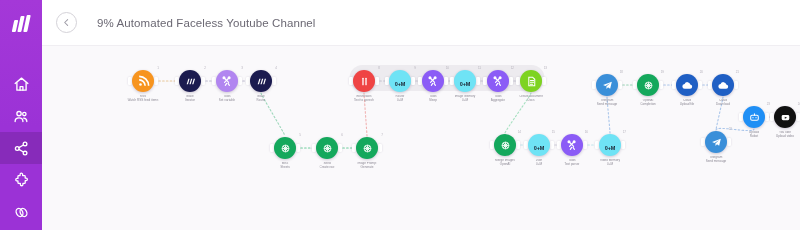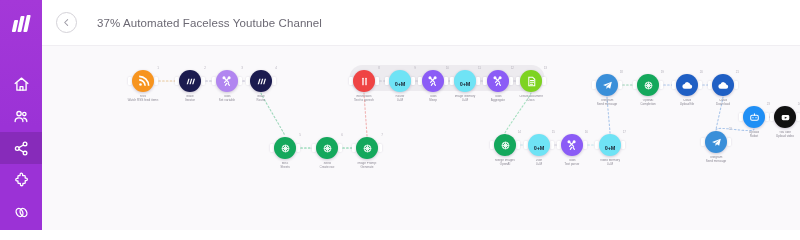--- a/index.html
+++ b/index.html
@@ -144,21 +144,21 @@
   </div>
 
   <div class="main">
 
     <div class="topbar">
       <div class="back-btn">
         <svg viewBox="0 0 24 24" fill="none" stroke="#9d9aa5" stroke-width="2.2" stroke-linecap="round" stroke-linejoin="round">
           <path d="M14.5 5.5 8 12l6.5 6.5"></path>
         </svg>
       </div>
-      <div class="page-title">37% Automated Faceless Youtube Channel</div>
+      <div class="page-title">9% Automated Faceless Youtube Channel</div>
     </div>
 
     <div class="canvas">
       <svg class="edges" id="edge-layer" viewBox="0 0 758 184" preserveAspectRatio="none">
           <path d="M 113 35 L 136 35" fill="none" stroke="#e7c79a" stroke-width="1.1" stroke-linecap="round" stroke-dasharray="1.6 2.2"></path>
           <path d="M 160 35 L 173 35" fill="none" stroke="#bdbcd0" stroke-width="1.1" stroke-linecap="round" stroke-dasharray="1.6 2.2"></path>
           <path d="M 197 35 L 207 35" fill="none" stroke="#bdbcd0" stroke-width="1.1" stroke-linecap="round" stroke-dasharray="1.6 2.2"></path>
           <path d="M 219 47 C 219 49, 243 88, 243 90" fill="none" stroke="#9fd8bc" stroke-width="1.1" stroke-linecap="round" stroke-dasharray="1.6 2.2"></path>
           <path d="M 255 102 L 273 102" fill="none" stroke="#6fce9e" stroke-width="1.1" stroke-linecap="round" stroke-dasharray="1.6 2.2"></path>
           <path d="M 297 102 L 313 102" fill="none" stroke="#6fce9e" stroke-width="1.1" stroke-linecap="round" stroke-dasharray="1.6 2.2"></path>

